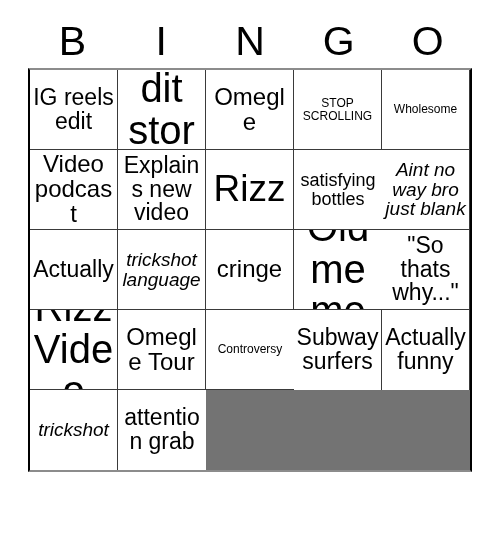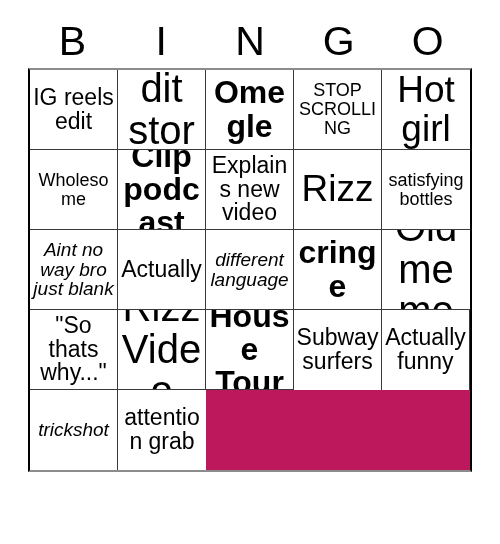--- a/index.html
+++ b/index.html
@@ -51,21 +51,21 @@
     width: 444px;
     height: 404px;
     box-sizing: border-box;
     border-left: 2px solid #000000;
     border-right: 2px solid #000000;
     border-top: 2px solid #8c8c8c;
     border-bottom: 2px solid #8c8c8c;
     display: grid;
     grid-template-columns: repeat(5, 1fr);
     grid-template-rows: repeat(5, 1fr);
-    background: #be185d;
+    background: #737373;
   }
 
   .cell {
     box-sizing: border-box;
     border-right: 1px solid #3a3a3a;
     border-bottom: 1px solid #3a3a3a;
     display: flex;
     align-items: center;
     justify-content: center;
     text-align: center;
@@ -80,25 +80,25 @@
   .cell-text {
     display: block;
     width: 100%;
     line-height: 1.04;
     word-wrap: break-word;
   }
 
   
   .fs-xxl  { font-size: 37px; }
   .fs-xl   { font-size: 40px; }
-  .fs-lg   { font-size: 32px; font-weight: bold; }
+  .fs-lg   { font-size: 24px; }
   .fs-md   { font-size: 23px; }
   .fs-sm   { font-size: 19px; font-style: italic; }
   .fs-xs   { font-size: 18px; }
-  .fs-xxs  { font-size: 18px; text-align: center; }
+  .fs-xxs  { font-size: 12px; text-align: center; }
 </style>
 </head>
 <body>
 
 <div id="card">
 
   <div id="header-row">
     <div class="header-letter">B</div>
     <div class="header-letter">I</div>
     <div class="header-letter">N</div>
@@ -113,64 +113,64 @@
       </div>
     <div class="cell row1 col2">
         <span class="cell-text fs-xl">Reddit story</span>
       </div>
     <div class="cell row1 col3">
         <span class="cell-text fs-lg">Omegle</span>
       </div>
     <div class="cell row1 col4">
         <span class="cell-text fs-xxs">STOP SCROLLING</span>
       </div>
-    <div class="cell row1 col5">
-        <span class="cell-text fs-xxl">Hot girl</span>
-      </div>
 
     <div class="cell row2 col1">
         <span class="cell-text fs-xxs">Wholesome</span>
       </div>
     <div class="cell row2 col2">
-        <span class="cell-text fs-lg">Clip podcast</span>
+        <span class="cell-text fs-lg">Video podcast</span>
       </div>
     <div class="cell row2 col3">
         <span class="cell-text fs-md">Explains new video</span>
       </div>
     <div class="cell row2 col4">
         <span class="cell-text fs-xxl">Rizz</span>
       </div>
     <div class="cell row2 col5">
         <span class="cell-text fs-xs">satisfying bottles</span>
       </div>
 
     <div class="cell row3 col1">
         <span class="cell-text fs-sm">Aint no way bro just blank</span>
       </div>
     <div class="cell row3 col2">
         <span class="cell-text fs-md">Actually</span>
       </div>
     <div class="cell row3 col3">
-        <span class="cell-text fs-sm">different language</span>
+        <span class="cell-text fs-sm">trickshot language</span>
       </div>
     <div class="cell row3 col4">
         <span class="cell-text fs-lg">cringe</span>
       </div>
     <div class="cell row3 col5">
         <span class="cell-text fs-xl">Old meme</span>
       </div>
 
     <div class="cell row4 col1">
         <span class="cell-text fs-md">"So thats why..."</span>
       </div>
     <div class="cell row4 col3">
         <span class="cell-text fs-xl">Rizz Video</span>
       </div>
     <div class="cell row4 col4">
-        <span class="cell-text fs-lg">House Tour</span>
+        <span class="cell-text fs-lg">Omegle Tour</span>
+      </div>
+    <div class="cell row4 col5">
+        <span class="cell-text fs-xxs">Controversy</span>
       </div>
 
     <div class="cell row5 col1">
         <span class="cell-text fs-md">Subway surfers</span>
       </div>
     <div class="cell row5 col3">
         <span class="cell-text fs-md">Actually funny</span>
       </div>
     <div class="cell row5 col4">
         <span class="cell-text fs-sm">trickshot</span>

